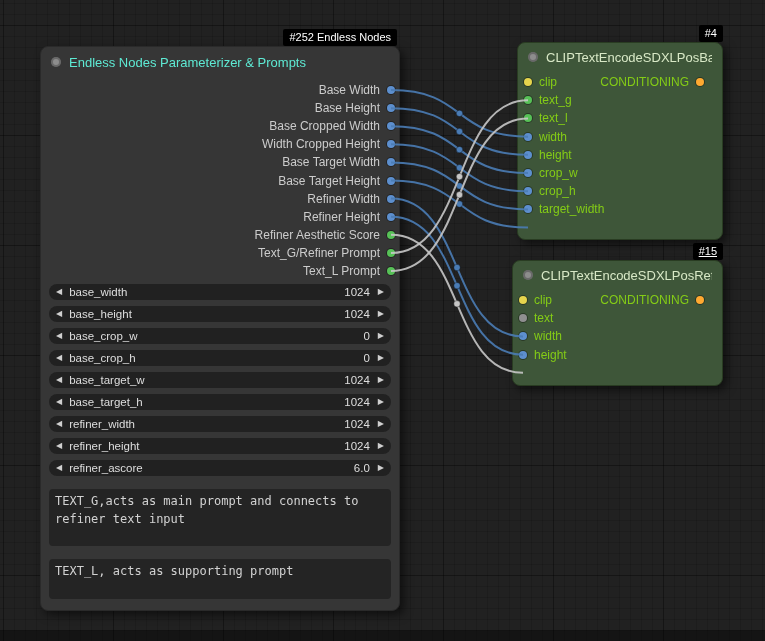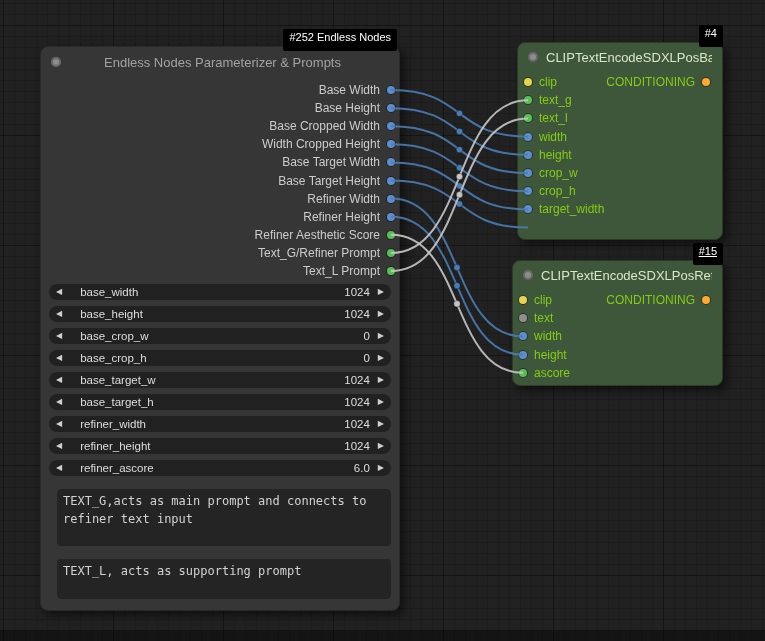--- a/index.html
+++ b/index.html
@@ -26,59 +26,59 @@
     box-shadow:4px 4px 10px rgba(0,0,0,.55); }
   .node-header { display:flex; align-items:center; gap:8px; padding:0 10px; }
   .collapse-dot { width:10px; height:10px; border-radius:50%; background:#8d8d8d;
     box-shadow:inset 0 0 0 2px rgba(0,0,0,.25); flex:none; }
   .node-title { font-size:13px; white-space:nowrap; overflow:hidden; }
 
   
   .node-param { left:40px; top:46px; width:360px; height:565px;
     background:#363636; border:1px solid #2a2a2a; }
   .node-param .node-header { height:30px; }
-  .node-param .node-title { color:#a3a3a3;margin-left:35px; }
+  .node-param .node-title { color:#5eead4; }
 
   .outputs { margin-top:4px; }
   .slot-row { display:flex; align-items:center; gap:7px; }
   .slot-row.out { height:18.1px; justify-content:flex-end; padding-right:4px; }
   .slot-label { font-size:12px; color:#cccccc; white-space:nowrap; }
   .dot { width:8px; height:8px; border-radius:50%; flex:none;
     box-shadow:0 0 0 1px rgba(0,0,0,.35); background:#888; }
 
   .widgets { margin-top:4px; }
   .widget { height:16px; margin:0 8px 6px; background:#212121; border-radius:8px;
     display:flex; align-items:center; padding:0 7px; font-size:11.5px; color:#dedede; }
   .warrow { font-size:8px; color:#cfcfcf; line-height:1; cursor:pointer;
     font-family:"DejaVu Sans",sans-serif; }
-  .wname { margin-left:18px; white-space:nowrap; }
+  .wname { margin-left:7px; white-space:nowrap; }
   .wvalue { margin-left:auto; margin-right:8px; white-space:nowrap; }
 
-  .textwidgets { margin-top:13px;padding-left:8px; }
+  .textwidgets { margin-top:13px; }
   .textwidget { margin:0 8px 13px; background:#242424; border-radius:4px;
     padding:3px 6px; font-family:"DejaVu Sans Mono",monospace; font-size:12px;
     line-height:1.5; color:#d2d2d2; overflow:hidden; }
   .textwidget.tw0 { height:57px; }
   .textwidget.tw1 { height:40px; }
 
   
   .node-green { background:#3e5639; border:1px solid #293c22; }
   .node-green .node-header { height:28px; }
   .node-green .node-title { color:#d8e8c6; }
   .node-green .slot-label { color:#84cc16; }
   .inputs { padding-top:2px; }
   .slot-row.in { height:18.2px; padding-left:6px; }
   .out-row { position:absolute; top:30px; right:0; height:18.2px;
-    display:flex; align-items:center; gap:7px; padding-right:12px; }
+    display:flex; align-items:center; gap:7px; padding-right:18px; }
 
   .node-base { left:517px; top:42px; width:206px; height:198px; }
   .node-refiner { left:512px; top:260px; width:211px; height:126px; }
 
   .badge { position:absolute; z-index:5; background:#000; color:#fff;
-    font-size:11px; padding:2px 6px 8px; border-radius:2px; white-space:nowrap; }
+    font-size:11px; padding:2px 6px 3px; border-radius:2px; white-space:nowrap; }
   .badge-param { top:29px; right:368px; }
   .badge-base { top:25px; right:42px; }
   .badge-refiner { top:243px; right:42px;text-decoration:underline; }
 </style>
 </head>
 <body>
 
 <div class="canvas">
 
   <svg class="wires" width="765" height="641">
@@ -283,24 +283,20 @@
           <span class="slot-label">text</span>
         </div>
         <div class="slot-row in">
           <span class="dot" style="background: rgb(93, 143, 206);"></span>
           <span class="slot-label">width</span>
         </div>
         <div class="slot-row in">
           <span class="dot" style="background: rgb(93, 143, 206);"></span>
           <span class="slot-label">height</span>
         </div>
-        <div class="slot-row in">
-          <span class="dot" style="background: rgb(87, 193, 87);"></span>
-          <span class="slot-label">ascore</span>
-        </div>
       </div>
   </div>
 
   <div class="badge badge-param">#252 Endless Nodes</div>
   <div class="badge badge-base">#4</div>
   <div class="badge badge-refiner">#15</div>
 
   <div class="bottom-strip"></div>
 </div>
 

